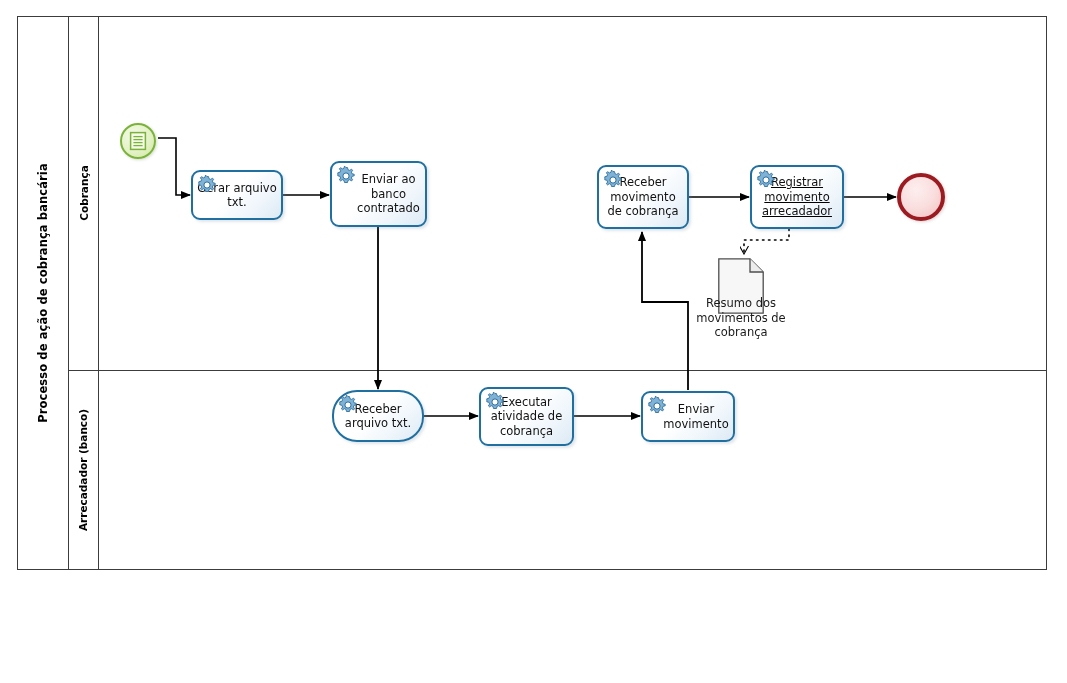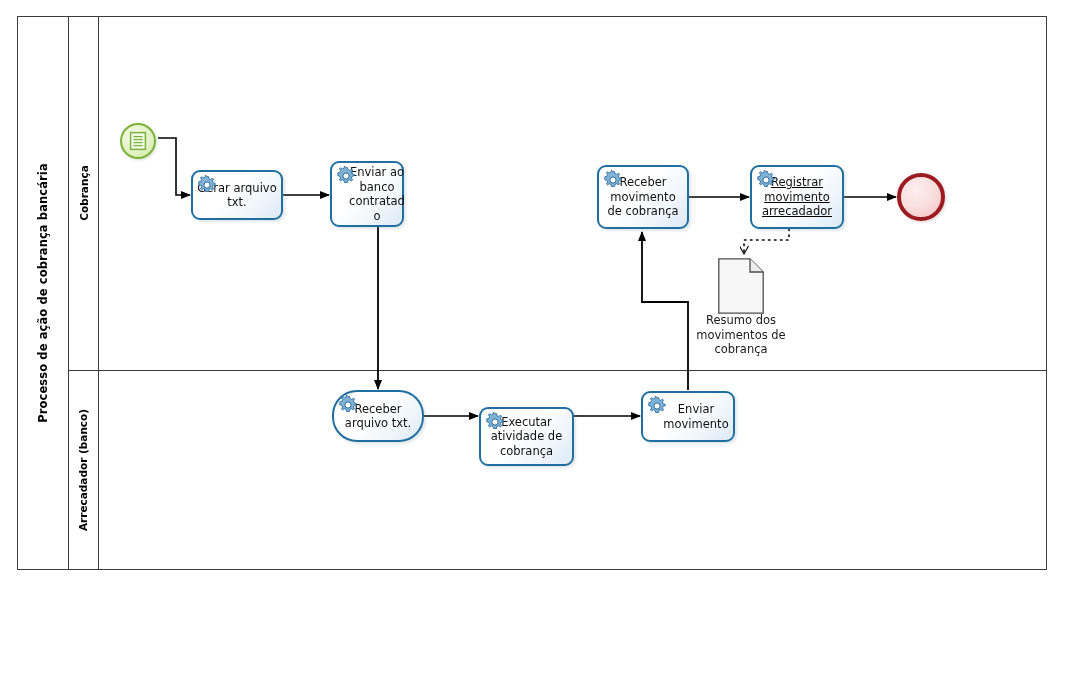--- a/index.html
+++ b/index.html
@@ -219,21 +219,21 @@
   <div class="end-event" style="left:897px; top:173px;"></div>
 
   <div class="task" style="left:191px; top:170px; width:92px; height:50px;">
     <svg class="gear-icon" viewBox="0 0 20 20">
       <path d="M10 1.6 l1.5 0 0.5 2.1 1.7 0.7 1.8-1.2 1.1 1.1-1.2 1.8 0.7 1.7 2.1 0.5 0 1.5 -2.1 0.5 -0.7 1.7 1.2 1.8 -1.1 1.1 -1.8-1.2 -1.7 0.7 -0.5 2.1 -1.5 0 -1.5 0 -0.5-2.1 -1.7-0.7 -1.8 1.2 -1.1-1.1 1.2-1.8 -0.7-1.7 -2.1-0.5 0-1.5 0-1.5 2.1-0.5 0.7-1.7 -1.2-1.8 1.1-1.1 1.8 1.2 1.7-0.7 0.5-2.1z" fill="#7fb2d4" stroke="#2d6f9e" stroke-width="0.9" stroke-linejoin="round"></path>
       <circle cx="10" cy="10" r="3.1" fill="#ffffff" stroke="#2d6f9e" stroke-width="1"></circle>
     </svg>
     <div class="task-label">Gerar arquivo txt.</div>
   </div>
 
-  <div class="task" style="left:330px; top:161px; width:74px; height:66px;">
+  <div class="task" style="left:330px; top:161px; width:97px; height:66px;">
     <svg class="gear-icon" viewBox="0 0 20 20">
       <path d="M10 1.6 l1.5 0 0.5 2.1 1.7 0.7 1.8-1.2 1.1 1.1-1.2 1.8 0.7 1.7 2.1 0.5 0 1.5 -2.1 0.5 -0.7 1.7 1.2 1.8 -1.1 1.1 -1.8-1.2 -1.7 0.7 -0.5 2.1 -1.5 0 -1.5 0 -0.5-2.1 -1.7-0.7 -1.8 1.2 -1.1-1.1 1.2-1.8 -0.7-1.7 -2.1-0.5 0-1.5 0-1.5 2.1-0.5 0.7-1.7 -1.2-1.8 1.1-1.1 1.8 1.2 1.7-0.7 0.5-2.1z" fill="#7fb2d4" stroke="#2d6f9e" stroke-width="0.9" stroke-linejoin="round"></path>
       <circle cx="10" cy="10" r="3.1" fill="#ffffff" stroke="#2d6f9e" stroke-width="1"></circle>
     </svg>
     <div class="task-label" style="padding-left:20px;">Enviar ao banco contratado</div>
   </div>
 
   <div class="task" style="left:597px; top:165px; width:92px; height:64px;">
     <svg class="gear-icon" viewBox="0 0 20 20">
       <path d="M10 1.6 l1.5 0 0.5 2.1 1.7 0.7 1.8-1.2 1.1 1.1-1.2 1.8 0.7 1.7 2.1 0.5 0 1.5 -2.1 0.5 -0.7 1.7 1.2 1.8 -1.1 1.1 -1.8-1.2 -1.7 0.7 -0.5 2.1 -1.5 0 -1.5 0 -0.5-2.1 -1.7-0.7 -1.8 1.2 -1.1-1.1 1.2-1.8 -0.7-1.7 -2.1-0.5 0-1.5 0-1.5 2.1-0.5 0.7-1.7 -1.2-1.8 1.1-1.1 1.8 1.2 1.7-0.7 0.5-2.1z" fill="#7fb2d4" stroke="#2d6f9e" stroke-width="0.9" stroke-linejoin="round"></path>
@@ -251,21 +251,21 @@
   </div>
 
   <div class="task" style="left:332px; top:390px; width:92px; height:52px;border-radius:25px;">
     <svg class="gear-icon" viewBox="0 0 20 20">
       <path d="M10 1.6 l1.5 0 0.5 2.1 1.7 0.7 1.8-1.2 1.1 1.1-1.2 1.8 0.7 1.7 2.1 0.5 0 1.5 -2.1 0.5 -0.7 1.7 1.2 1.8 -1.1 1.1 -1.8-1.2 -1.7 0.7 -0.5 2.1 -1.5 0 -1.5 0 -0.5-2.1 -1.7-0.7 -1.8 1.2 -1.1-1.1 1.2-1.8 -0.7-1.7 -2.1-0.5 0-1.5 0-1.5 2.1-0.5 0.7-1.7 -1.2-1.8 1.1-1.1 1.8 1.2 1.7-0.7 0.5-2.1z" fill="#7fb2d4" stroke="#2d6f9e" stroke-width="0.9" stroke-linejoin="round"></path>
       <circle cx="10" cy="10" r="3.1" fill="#ffffff" stroke="#2d6f9e" stroke-width="1"></circle>
     </svg>
     <div class="task-label">Receber arquivo txt.</div>
   </div>
 
-  <div class="task" style="left:479px; top:387px; width:95px; height:59px;margin-top:20px;">
+  <div class="task" style="left:479px; top:387px; width:95px; height:59px;">
     <svg class="gear-icon" viewBox="0 0 20 20">
       <path d="M10 1.6 l1.5 0 0.5 2.1 1.7 0.7 1.8-1.2 1.1 1.1-1.2 1.8 0.7 1.7 2.1 0.5 0 1.5 -2.1 0.5 -0.7 1.7 1.2 1.8 -1.1 1.1 -1.8-1.2 -1.7 0.7 -0.5 2.1 -1.5 0 -1.5 0 -0.5-2.1 -1.7-0.7 -1.8 1.2 -1.1-1.1 1.2-1.8 -0.7-1.7 -2.1-0.5 0-1.5 0-1.5 2.1-0.5 0.7-1.7 -1.2-1.8 1.1-1.1 1.8 1.2 1.7-0.7 0.5-2.1z" fill="#7fb2d4" stroke="#2d6f9e" stroke-width="0.9" stroke-linejoin="round"></path>
       <circle cx="10" cy="10" r="3.1" fill="#ffffff" stroke="#2d6f9e" stroke-width="1"></circle>
     </svg>
     <div class="task-label">Executar atividade de cobrança</div>
   </div>
 
   <div class="task" style="left:641px; top:391px; width:94px; height:51px;">
     <svg class="gear-icon" viewBox="0 0 20 20">
       <path d="M10 1.6 l1.5 0 0.5 2.1 1.7 0.7 1.8-1.2 1.1 1.1-1.2 1.8 0.7 1.7 2.1 0.5 0 1.5 -2.1 0.5 -0.7 1.7 1.2 1.8 -1.1 1.1 -1.8-1.2 -1.7 0.7 -0.5 2.1 -1.5 0 -1.5 0 -0.5-2.1 -1.7-0.7 -1.8 1.2 -1.1-1.1 1.2-1.8 -0.7-1.7 -2.1-0.5 0-1.5 0-1.5 2.1-0.5 0.7-1.7 -1.2-1.8 1.1-1.1 1.8 1.2 1.7-0.7 0.5-2.1z" fill="#7fb2d4" stroke="#2d6f9e" stroke-width="0.9" stroke-linejoin="round"></path>
@@ -273,15 +273,15 @@
     </svg>
     <div class="task-label" style="padding-left:16px;">Enviar movimento</div>
   </div>
 
   <div class="data-object" style="left:718px; top:258px;">
     <svg width="46" height="56" viewBox="0 0 46 56">
       <path d="M0.8,0.8 L32,0.8 L45.2,14 L45.2,55.2 L0.8,55.2 Z" fill="#f7f7f7" stroke="#4d4d4d" stroke-width="1.3"></path>
       <path d="M32,0.8 L32,14 L45.2,14" fill="#ececec" stroke="#4d4d4d" stroke-width="1.3"></path>
     </svg>
   </div>
-  <div class="data-object-label" style="left:681px; top:313px;text-align:center;">Resumo dos movimentos de cobrança</div>
+  <div class="data-object-label" style="left:681px; top:296px;text-align:center;">Resumo dos movimentos de cobrança</div>
 
 </div>
 
 </body></html>

